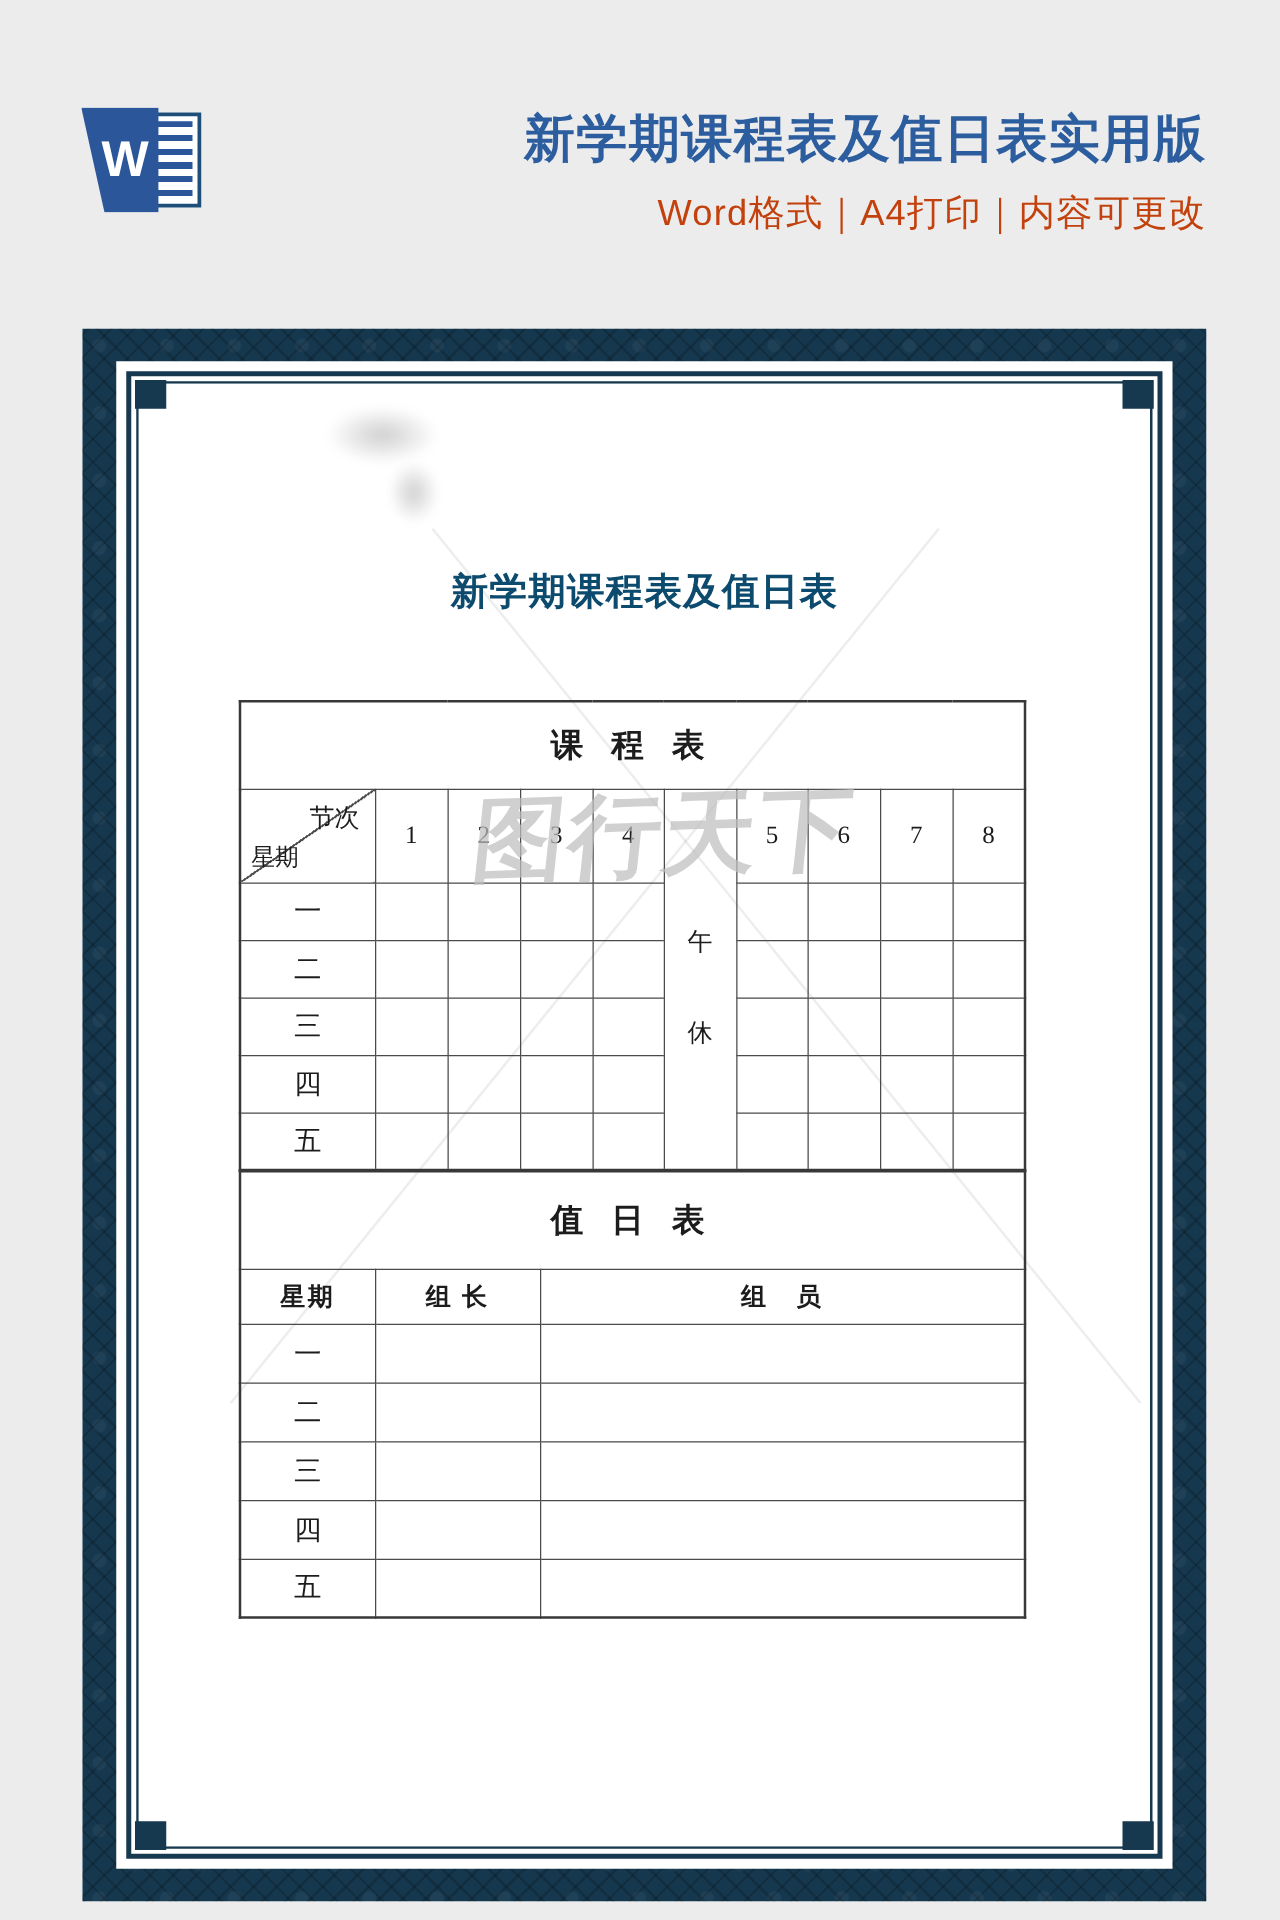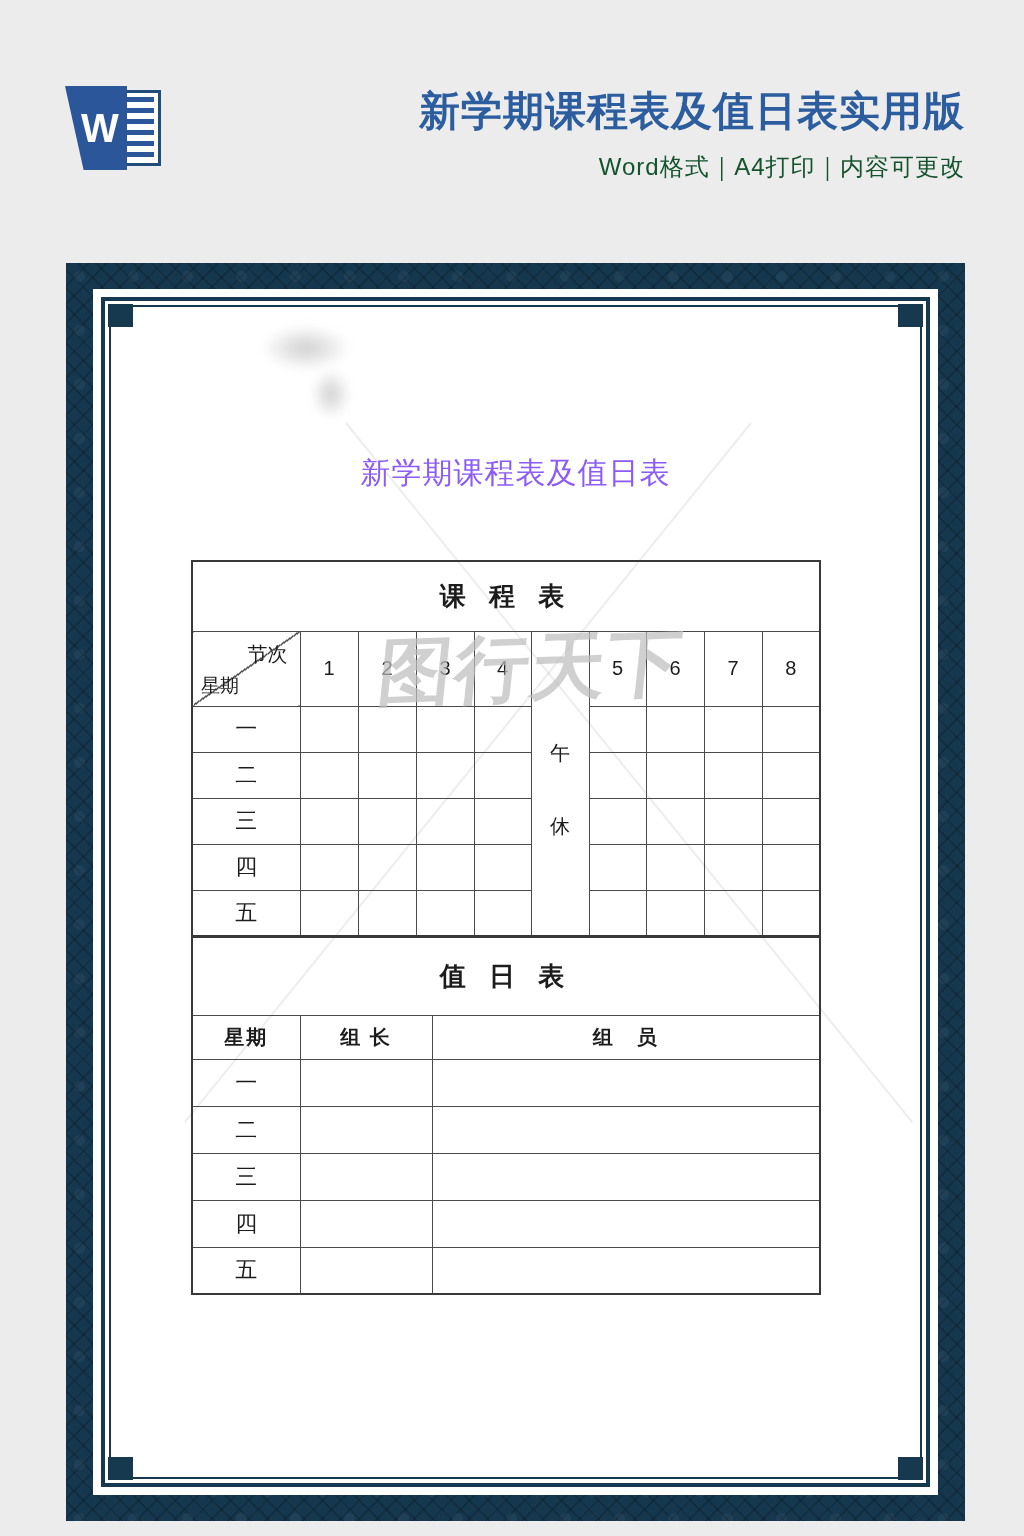--- a/index.html
+++ b/index.html
@@ -28,21 +28,21 @@
   }
   .wi-book span {
     color:#ffffff; font-family:"Liberation Sans","DejaVu Sans",sans-serif;
     font-weight:bold; font-size:40px; line-height:1;
   }
   .header-zone {
     position:absolute; left:160px; top:88px; width:805px; text-align:right;
     font-family:"Liberation Sans","DejaVu Sans",sans-serif;
   }
   .hdr-title { font-size:41px; font-weight:bold; color:#2b5d9f; line-height:1.15; letter-spacing:1px; }
-  .hdr-sub   { margin-top:16px; font-size:24px; color:#14532d; letter-spacing:1px; }
+  .hdr-sub   { margin-top:16px; font-size:29px; color:#c2410c; letter-spacing:1px; }
 
   
   .frame {
     position:absolute; left:66px; top:263px; width:899px; height:1258px;
     background-color:#15384f;
     background-image:
       radial-gradient(circle at 25% 25%, rgba(255,255,255,.045) 9%, transparent 10%),
       radial-gradient(circle at 75% 75%, rgba(255,255,255,.045) 9%, transparent 10%),
       repeating-linear-gradient(45deg, rgba(0,0,0,.16) 0 2px, transparent 2px 13px),
       repeating-linear-gradient(-45deg, rgba(0,0,0,.16) 0 2px, transparent 2px 13px);
@@ -70,29 +70,29 @@
     letter-spacing:2px; transform:skewX(-8deg) rotate(-2deg);
     font-family:"Liberation Serif","DejaVu Serif",serif;
     pointer-events:none; white-space:nowrap;
   }
   .smudge { position:absolute; background:radial-gradient(ellipse, rgba(120,120,120,.35), transparent 70%); filter:blur(4px); z-index:1; }
   .smudge.s1 { left:150px; top:18px; width:90px; height:46px; }
   .smudge.s2 { left:200px; top:62px; width:40px; height:50px; }
 
   .doc-title {
     position:absolute; left:0; top:146px; width:100%; text-align:center; z-index:2;
-    font-size:30px; font-weight:normal; color:#8b5cf6; letter-spacing:1px;
+    font-size:30px; font-weight:bold; color:#0c4a6e; letter-spacing:1px;
   }
 
   
   .tables-wrap { position:absolute; left:80px; top:253px; width:628px; z-index:2; }
   table.tbl {
     border-collapse:collapse; table-layout:fixed; width:628px;
     border:2px solid #383838; color:#1c1c1c;
-    font-family:Liberation Sans, sans-serif;
+    font-family:Liberation Serif, serif;
     padding-left:35px;
   }
   table.tbl.second { margin-top:-1px;border-radius:24px; }
   .tbl td { border:1px solid #4a4a4a; text-align:center; vertical-align:middle; padding:0; }
   td.banner { height:70px; font-size:26px; font-weight:bold; letter-spacing:8px; }
   td.banner2 { height:78px; font-size:26px; font-weight:bold; letter-spacing:8px; }
   tr.hdr-row td { height:75px; font-size:20px; }
   tr.day-row td { height:46px; font-size:22px; }
   tr.duty-hdr td { height:44px; font-size:20px; font-weight:bold; letter-spacing:2px; }
   tr.duty-row td { height:47px; font-size:22px; }

